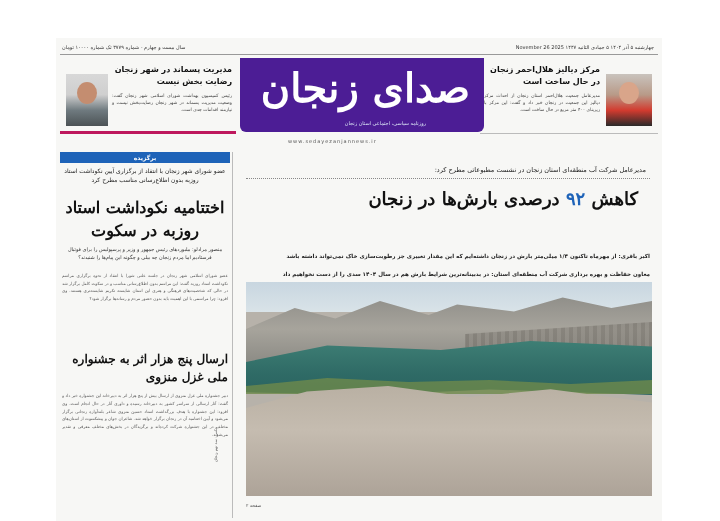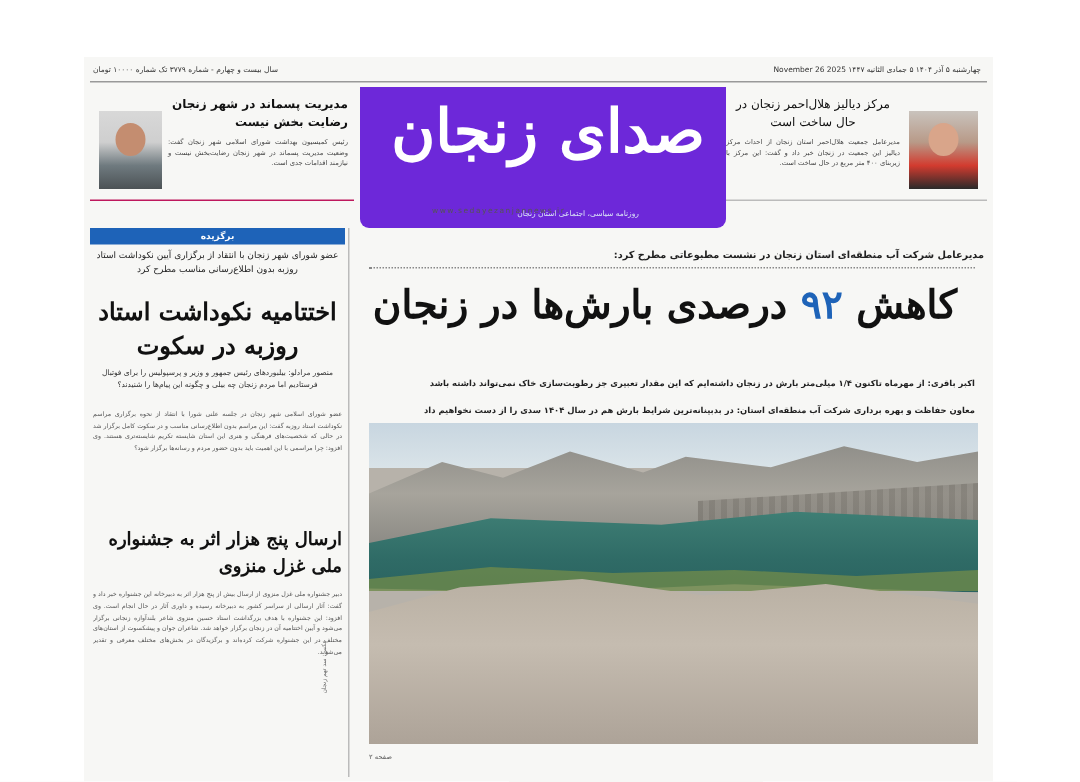--- a/index.html
+++ b/index.html
@@ -9,55 +9,55 @@
   .bezel-left { position: absolute; left: 0; top: 0; width: 58px; height: 521px; background: #ffffff; }
   .bezel-right { position: absolute; right: 0; top: 0; width: 60px; height: 521px; background: #ffffff; }
   .page { position: absolute; left: 56px; top: 38px; width: 606px; height: 483px; background: #f7f7f5; direction: rtl; }
 
   
   .dateline-right { position: absolute; right: 8px; top: 6px; font-size: 5px; color: #333; white-space: nowrap; }
   .dateline-left { position: absolute; left: 6px; top: 6px; font-size: 5px; color: #333; white-space: nowrap; }
   .top-rule { position: absolute; left: 4px; right: 4px; top: 16px; height: 1px; background: #999; }
 
   
-  .masthead { position: absolute; left: 184px; top: 20px; width: 244px; height: 94px; background: #6d28d9; border-radius: 0 0 6px 6px; padding-left: 13px; }
+  .masthead { position: absolute; left: 184px; top: 20px; width: 244px; height: 74px; background: #4c1d95; border-radius: 0 0 6px 6px; padding-left: 13px; }
   .masthead .logo { position: absolute; right: 14px; top: 6px; font-family: "DejaVu Serif", serif; font-size: 40px; font-weight: bold; color: #ffffff; letter-spacing: -1px; white-space: nowrap; direction: rtl; }
   .masthead .subtitle { position: absolute; right: 58px; bottom: 6px; font-size: 5px; color: #dce7f7; }
   .website { position: absolute; left: 232px; top: 100px; font-size: 5px; color: #555; letter-spacing: 1px; direction: ltr; }
 
   
   .teaser-right { position: absolute; right: 4px; top: 20px; width: 178px; height: 76px; border-bottom: 1px solid #bbb; }
   .teaser-right .photo { position: absolute; right: 6px; top: 16px; width: 46px; height: 52px; background: linear-gradient(180deg,#c9c3bd 0%,#b89a88 40%,#d23b2f 70%,#2a2a2a 100%); }
   .teaser-right .photo .face { position: absolute; left: 13px; top: 8px; width: 20px; height: 22px; border-radius: 50%; background: #d9a58a; }
-  .teaser-right .title { position: absolute; right: 58px; top: 6px; width: 116px; font-size: 8px; font-weight: normal; color: #111; line-height: 12px; text-align: center; }
+  .teaser-right .title { position: absolute; right: 58px; top: 6px; width: 116px; font-size: 8px; font-weight: bold; color: #111; line-height: 12px; text-align: right; }
   .teaser-right .body { position: absolute; right: 58px; top: 34px; width: 116px; font-size: 4.5px; color: #444; line-height: 7px; text-align: justify; }
 
   
-  .teaser-left { position: absolute; left: 4px; top: 20px; width: 176px; height: 76px; border-bottom: 1px solid #be185d; }
+  .teaser-left { position: absolute; left: 4px; top: 20px; width: 176px; height: 76px; border-bottom: 3px solid #be185d; }
   .teaser-left .photo { position: absolute; left: 6px; top: 16px; width: 42px; height: 52px; background: linear-gradient(180deg,#d8d8d8 0%,#cfcfcf 40%,#6f7a7f 70%,#4c5255 100%); }
   .teaser-left .photo .face { position: absolute; left: 11px; top: 8px; width: 20px; height: 22px; border-radius: 50%; background: #c48d70; }
   .teaser-left .title { position: absolute; right: 4px; top: 6px; width: 120px; font-size: 8px; font-weight: bold; color: #111; line-height: 12px; text-align: right; }
   .teaser-left .body { position: absolute; right: 4px; top: 34px; width: 120px; font-size: 4.5px; color: #444; line-height: 7px; text-align: justify; }
 
   
   .left-col { position: absolute; left: 4px; top: 114px; width: 170px; height: 366px; }
   .chosen-bar { position: absolute; left: 0; right: 0; top: 0; height: 11px; background: #1e63b8; color: #fff; font-size: 6px; text-align: center; line-height: 11px; font-weight: bold; }
   .lead1 { position: absolute; right: 2px; top: 14px; width: 166px; font-size: 6px; color: #222; line-height: 9px; text-align: center; }
   .head1 { position: absolute; right: 2px; top: 44px; width: 166px; font-family: "DejaVu Serif", serif; font-size: 16px; font-weight: bold; color: #111; line-height: 23px; text-align: center; }
   .sub1 { position: absolute; right: 2px; top: 94px; width: 166px; font-size: 5px; color: #333; line-height: 7.5px; text-align: center; }
   .body1 { position: absolute; right: 2px; top: 120px; width: 166px; font-size: 4.2px; color: #555; line-height: 7.6px; text-align: justify; height: 66px; overflow: hidden; }
   .head2 { position: absolute; right: 2px; top: 198px; width: 166px; font-family: "DejaVu Serif", serif; font-size: 12px; font-weight: bold; color: #111; line-height: 18px; text-align: right; }
   .body2 { position: absolute; right: 2px; top: 240px; width: 166px; font-size: 4.2px; color: #555; line-height: 7.8px; text-align: justify; height: 126px; overflow: hidden; }
   .vrule { position: absolute; left: 176px; top: 114px; width: 1px; height: 366px; background: #bbb; }
 
   
   .lead-box { position: absolute; left: 182px; top: 124px; width: 420px; height: 356px; }
-  .kicker { position: absolute; right: 2px; top: 4px; font-size: 6.5px; color: #222; font-weight: bold; }
+  .kicker { position: absolute; right: 12px; top: 4px; font-size: 6.5px; color: #222; font-weight: normal; }
   .kicker-rule { position: absolute; left: 8px; right: 8px; top: 16px; height: 0; border-top: 1px dotted #888; }
-  .main-head { position: absolute; right: 20px; top: 26px; width: 380px; text-align: right; font-family: "DejaVu Serif", serif; font-size: 26px; font-weight: bold; color: #111; white-space: nowrap; direction: rtl; }
+  .main-head { position: absolute; right: 20px; top: 26px; width: 380px; text-align: right; font-family: "DejaVu Serif", serif; font-size: 18px; font-weight: bold; color: #111; white-space: nowrap; direction: rtl; }
   .main-head .num { color: #1e63b8; }
   .deck1 { position: absolute; right: 8px; top: 90px; width: 404px; font-size: 5.6px; color: #222; font-weight: bold; line-height: 9px; }
   .deck2 { position: absolute; right: 8px; top: 108px; width: 404px; font-size: 5.6px; color: #222; font-weight: bold; line-height: 9px; }
 
   .photo-main { position: absolute; left: 8px; top: 120px; width: 406px; height: 214px; overflow: hidden; background: #b7b2aa; }
   .photo-main .sky { position: absolute; left: 0; top: 0; width: 100%; height: 30px; background: linear-gradient(180deg,#c8d6e0,#d9e3e8); }
   .photo-main .hills { position: absolute; left: 0; top: 12px; width: 100%; height: 70px; background: linear-gradient(180deg,#8e8d88 0%,#a7a49c 50%,#8b8a84 100%); clip-path: polygon(0 50%,12% 20%,22% 35%,33% 10%,45% 30%,52% 15%,66% 25%,78% 5%,90% 20%,100% 10%,100% 100%,0 100%); }
   .photo-main .water { position: absolute; left: 0; top: 58px; width: 100%; height: 55px; background: linear-gradient(180deg,#3f7f75 0%,#2f6b66 60%,#2a6360 100%); clip-path: polygon(0 40%,20% 10%,48% 18%,70% 2%,100% 12%,100% 100%,60% 90%,30% 100%,0 95%); }
   .photo-main .green { position: absolute; left: 0; top: 92px; width: 100%; height: 20px; background: #6e8a4b; clip-path: polygon(0 60%,20% 20%,40% 40%,60% 30%,80% 50%,100% 30%,100% 100%,0 100%); opacity: 0.8; }
   .photo-main .ground { position: absolute; left: 0; top: 104px; width: 100%; height: 110px; background: linear-gradient(180deg,#b9b0a3 0%,#c5bcb0 40%,#ada398 100%); clip-path: polygon(0 20%,15% 5%,35% 0,55% 10%,75% 3%,100% 15%,100% 100%,0 100%); }

